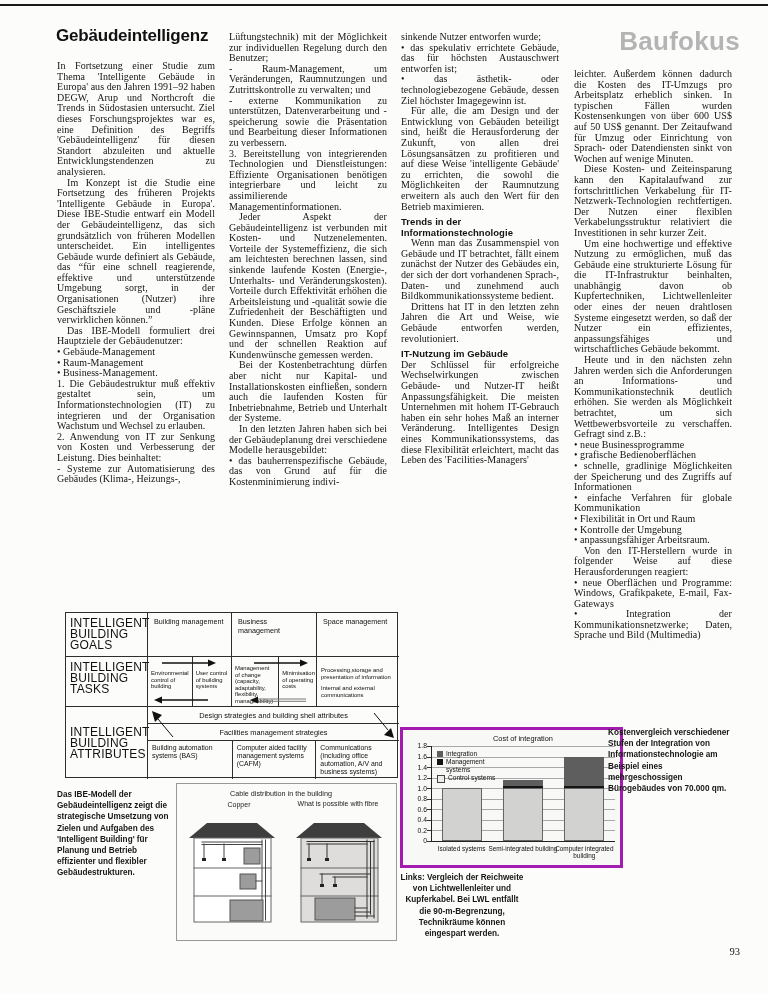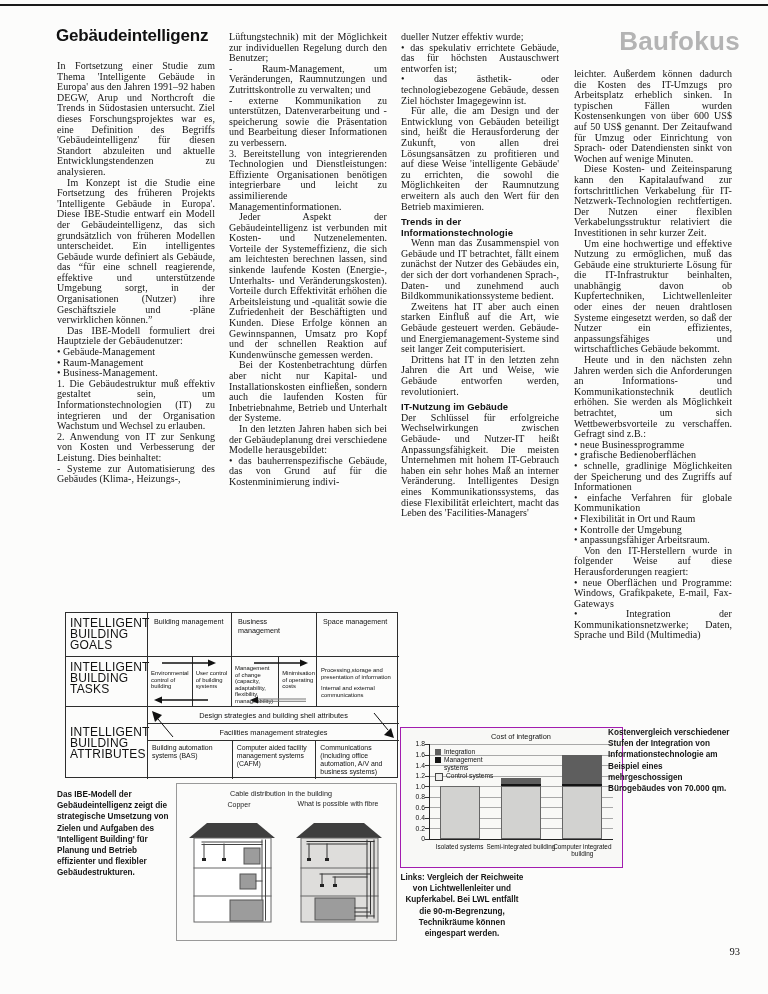--- a/index.html
+++ b/index.html
@@ -57,21 +57,21 @@
 
   
   #cable-fig{position:absolute;left:176px;top:783px;width:221px;height:158px;border:1px solid #999;
         background:#fbfbfa;font-family:"Liberation Sans",sans-serif;color:#222;box-sizing:border-box;}
   .fig-title{position:absolute;top:5px;left:0;right:11px;text-align:center;font-size:7.2px;}
   #lab-copper{position:absolute;top:17px;left:18px;width:88px;text-align:center;font-size:7px;}
   #lab-fibre{position:absolute;top:16px;left:114px;width:94px;text-align:center;font-size:7px;line-height:7.6px;}
   #cable-svg{position:absolute;left:0;top:36px;}
 
   
-  #cost-chart{position:absolute;left:400px;top:727px;width:223px;height:141px;border:1px solid #a21caf;
+  #cost-chart{position:absolute;left:400px;top:727px;width:223px;height:141px;border:3px solid #a21caf;
         background:#f8f8f6;font-family:"Liberation Sans",sans-serif;color:#111;box-sizing:border-box;}
   #chart-title{position:absolute;left:28px;top:4px;width:184px;text-align:center;font-size:7.4px;}
   #cost-chart .grid{position:absolute;height:1px;background:#a8a8a8;}
   #cost-chart .tick{position:absolute;width:4px;height:1px;background:#333;}
   #cost-chart .ylab{position:absolute;left:0;width:24px;text-align:right;font-size:6.8px;}
   #cost-chart .axisv{position:absolute;width:1px;background:#222;}
   #cost-chart .axish{position:absolute;height:1px;background:#222;}
   #cost-chart .seg{position:absolute;box-sizing:border-box;}
   #cost-chart .xlab{position:absolute;text-align:center;font-size:6.4px;line-height:7.2px;}
   #cost-chart .legend{position:absolute;left:34px;top:20px;}
@@ -102,27 +102,26 @@
       <p class="p">Lüftungstechnik) mit der Möglichkeit zur individuellen Regelung durch den Benutzer;</p>
       <p class="p">- Raum-Management, um Veränderungen, Raumnutzungen und Zutrittskontrolle zu verwalten; und</p>
       <p class="p">- externe Kommunikation zu unterstützen, Datenverarbeitung und -speicherung sowie die Präsentation und Bearbeitung dieser Informationen zu verbessern.</p>
       <p class="p">3. Bereitstellung von integrierenden Technologien und Dienstleistungen: Effiziente Organisationen benötigen integrierbare und leicht zu assimilierende Managementinformationen.</p>
       <p class="in">Jeder Aspekt der Gebäudeintelligenz ist verbunden mit Kosten- und Nutzenelementen. Vorteile der Systemeffizienz, die sich am leichtesten berechnen lassen, sind sinkende laufende Kosten (Energie-, Unterhalts- und Veränderungskosten). Vorteile durch Effektivität erhöhen die Arbeitsleistung und -qualität sowie die Zufriedenheit der Beschäftigten und Kunden. Diese Erfolge können an Gewinnspannen, Umsatz pro Kopf und der schnellen Reaktion auf Kundenwünsche gemessen werden.</p>
       <p class="in">Bei der Kostenbetrachtung dürfen aber nicht nur Kapital- und Installationskosten einfließen, sondern auch die laufenden Kosten für Inbetriebnahme, Betrieb und Unterhalt der Systeme.</p>
       <p class="in">In den letzten Jahren haben sich bei der Gebäudeplanung drei verschiedene Modelle herausgebildet:</p>
       <p class="p">• das bauherrenspezifische Gebäude, das von Grund auf für die Kostenminimierung indivi-</p>
     </div>
   <div class="col" id="col3">
-      <p class="p">dueller Nutzer effektiv wurde;</p>
+      <p class="p">sinkende Nutzer entworfen wurde;</p>
       <p class="p">• das spekulativ errichtete Gebäude, das für höchsten Austauschwert entworfen ist;</p>
       <p class="p">• das ästhetik- oder technologiebezogene Gebäude, dessen Ziel höchster Imagegewinn ist.</p>
       <p class="in">Für alle, die am Design und der Entwicklung von Gebäuden beteiligt sind, heißt die Herausforderung der Zukunft, von allen drei Lösungsansätzen zu profitieren und auf diese Weise 'intelligente Gebäude' zu errichten, die sowohl die Möglichkeiten der Raumnutzung erweitern als auch den Wert für den Betrieb maximieren.</p>
       <p class="h">Trends in der Informationstechnologie</p>
       <p class="in">Wenn man das Zusammenspiel von Gebäude und IT betrachtet, fällt einem zunächst der Nutzer des Gebäudes ein, der sich der dort vorhandenen Sprach-, Daten- und zunehmend auch Bildkommunikationssysteme bedient.</p>
-      <p class="in">Zweitens hat IT aber auch einen starken Einfluß auf die Art, wie Gebäude gesteuert werden. Gebäude- und Energiemanagement-Systeme sind seit langer Zeit computerisiert.</p>
       <p class="in">Drittens hat IT in den letzten zehn Jahren die Art und Weise, wie Gebäude entworfen werden, revolutioniert.</p>
       <p class="h">IT-Nutzung im Gebäude</p>
       <p class="p">Der Schlüssel für erfolgreiche Wechselwirkungen zwischen Gebäude- und Nutzer-IT heißt Anpassungsfähigkeit. Die meisten Unternehmen mit hohem IT-Gebrauch haben ein sehr hohes Maß an interner Veränderung. Intelligentes Design eines Kommunikationssystems, das diese Flexibilität erleichtert, macht das Leben des 'Facilities-Managers'</p>
     </div>
   <div class="col" id="col4">
       <p class="p">leichter. Außerdem können dadurch die Kosten des IT-Umzugs pro Arbeitsplatz erheblich sinken. In typischen Fällen wurden Kostensenkungen von über 600 US$ auf 50 US$ genannt. Der Zeitaufwand für Umzug oder Einrichtung von Sprach- oder Datendiensten sinkt von Wochen auf wenige Minuten.</p>
       <p class="in">Diese Kosten- und Zeiteinsparung kann den Kapitalaufwand zur fortschrittlichen Verkabelung für IT-Netzwerk-Technologien rechtfertigen. Der Nutzen einer flexiblen Verkabelungsstruktur relativiert die Investitionen in sehr kurzer Zeit.</p>
       <p class="in">Um eine hochwertige und effektive Nutzung zu ermöglichen, muß das Gebäude eine strukturierte Lösung für die IT-Infrastruktur beinhalten, unabhängig davon ob Kupfertechniken, Lichtwellenleiter oder eines der neuen drahtlosen Systeme eingesetzt werden, so daß der Nutzer ein effizientes, anpassungsfähiges und wirtschaftliches Gebäude bekommt.</p>
       <p class="in">Heute und in den nächsten zehn Jahren werden sich die Anforderungen an Informations- und Kommunikationstechnik deutlich erhöhen. Sie werden als Möglichkeit betrachtet, um sich Wettbewerbsvorteile zu verschaffen. Gefragt sind z.B.:</p>
       <p class="p">• neue Businessprogramme</p>

